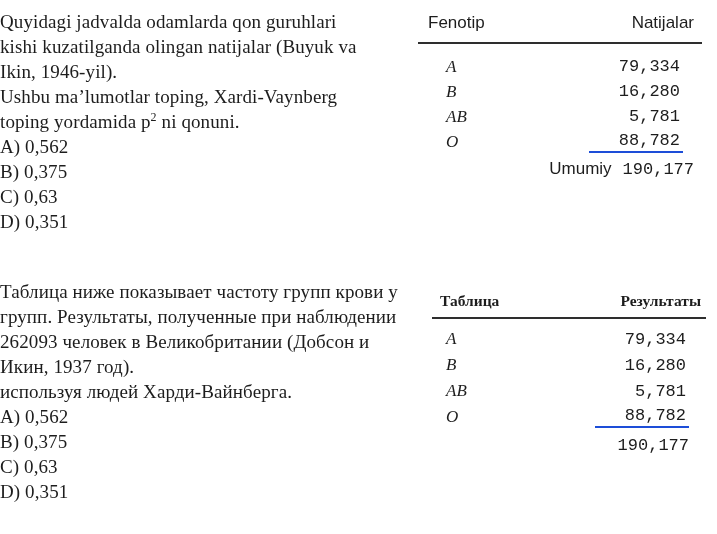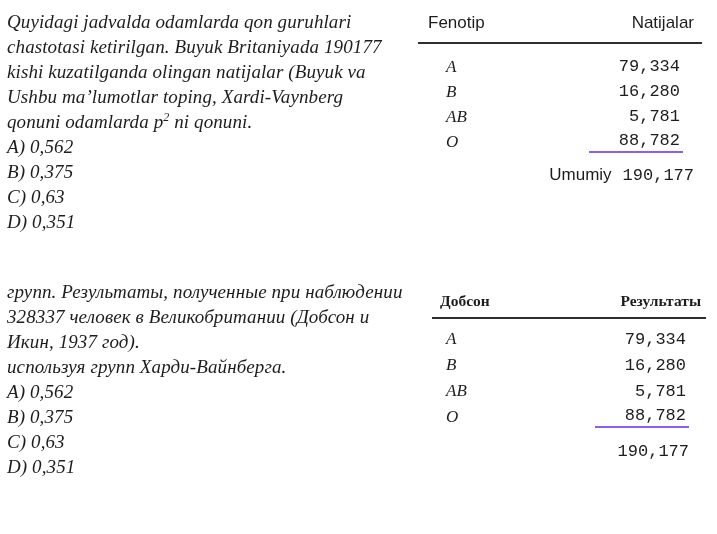--- a/index.html
+++ b/index.html
@@ -5,21 +5,21 @@
   html,body{margin:0;padding:0;}
   body{
     position:relative;
     width:717px;height:534px;
     background:#ffffff;
     font-family:"Liberation Serif", serif;
     color:#1d1d1d;
     overflow:hidden;
   }
   
-  .qblock{position:absolute;left:7px;width:412px;font-style:italic;}
+  .qblock{position:absolute;left:0;width:412px;}
   .qblock-uz{top:9px;}
   .qblock-ru{top:279px;}
   .qline{
     white-space:nowrap;
     font-size:19px;
     line-height:25px;
     letter-spacing:0.1px;
   }
   .qline sup{font-size:12px;line-height:0;}
   
@@ -51,42 +51,42 @@
     font-size:17px;
     height:25px;
   }
   .ptable-uz .trow{padding:0 22px 0 28px;}
   .ptable-ru .trow{padding:0 20px 0 14px;height:26px;}
 
   .ph-label{font-style:italic;}
   .res-value{font-variant-numeric:tabular-nums;font-family:Liberation Mono, monospace;}
 
   .underlined{
-    border-bottom:2px solid #8b5cf6;
+    border-bottom:2px solid #1d4ed8;
     padding:0 3px 1px 30px;
     margin-right:-3px;
   }
 
   .trow-total{
     display:flex;justify-content:flex-end;align-items:center;
-    font-size:17px;height:26px;margin-top:8px;
+    font-size:17px;height:26px;margin-top:2px;
   }
   .ptable-uz .trow-total{padding-right:8px;gap:11px;}
   .ptable-ru .trow-total{padding-right:17px;}
   .total-label{font-family:"Liberation Sans", sans-serif;}
 </style>
 </head>
 <body>
 
 <div class="qblock qblock-uz">
   <div class="qline">Quyidagi jadvalda odamlarda qon guruhlari</div>
-  <div class="qline">chastotasi ketirilgan. Buyuk Britaniyada 190177</div>
   <div class="qline">kishi kuzatilganda olingan natijalar (Buyuk va</div>
+  <div class="qline">Ikin, 1946-yil).</div>
   <div class="qline">Ushbu ma’lumotlar toping, Xardi-Vaynberg</div>
-  <div class="qline"><span>qonuni odamlarda p</span><sup>2</sup><span> ni qonuni.</span></div>
+  <div class="qline"><span>toping yordamida p</span><sup>2</sup><span> ni qonuni.</span></div>
   <div class="qline">A) 0,562</div>
   <div class="qline">B) 0,375</div>
   <div class="qline">C) 0,63</div>
   <div class="qline">D) 0,351</div>
 </div>
 
 <div class="ptable ptable-uz">
   <div class="thead">
     <span>Fenotip</span>
     <span>Natijalar</span>
@@ -109,33 +109,34 @@
       <span class="res-value underlined">88,782</span>
     </div>
     <div class="trow-total">
       <span class="total-label">Umumiy</span>
       <span class="res-value">190,177</span>
     </div>
   </div>
 </div>
 
 <div class="qblock qblock-ru">
+  <div class="qline">Таблица ниже показывает частоту групп крови у</div>
   <div class="qline">групп. Результаты, полученные при наблюдении</div>
-  <div class="qline">328337 человек в Великобритании (Добсон и</div>
+  <div class="qline">262093 человек в Великобритании (Добсон и</div>
   <div class="qline">Икин, 1937 год).</div>
-  <div class="qline">используя групп Харди-Вайнберга.</div>
+  <div class="qline">используя людей Харди-Вайнберга.</div>
   <div class="qline">A) 0,562</div>
   <div class="qline">B) 0,375</div>
   <div class="qline">C) 0,63</div>
   <div class="qline">D) 0,351</div>
 </div>
 
 <div class="ptable ptable-ru">
   <div class="thead">
-    <span>Добсон</span>
+    <span>Таблица</span>
     <span>Результаты</span>
   </div>
   <div class="tbody-ru">
     <div class="trow">
       <span class="ph-label">A</span>
       <span class="res-value">79,334</span>
     </div>
     <div class="trow">
       <span class="ph-label">B</span>
       <span class="res-value">16,280</span>

